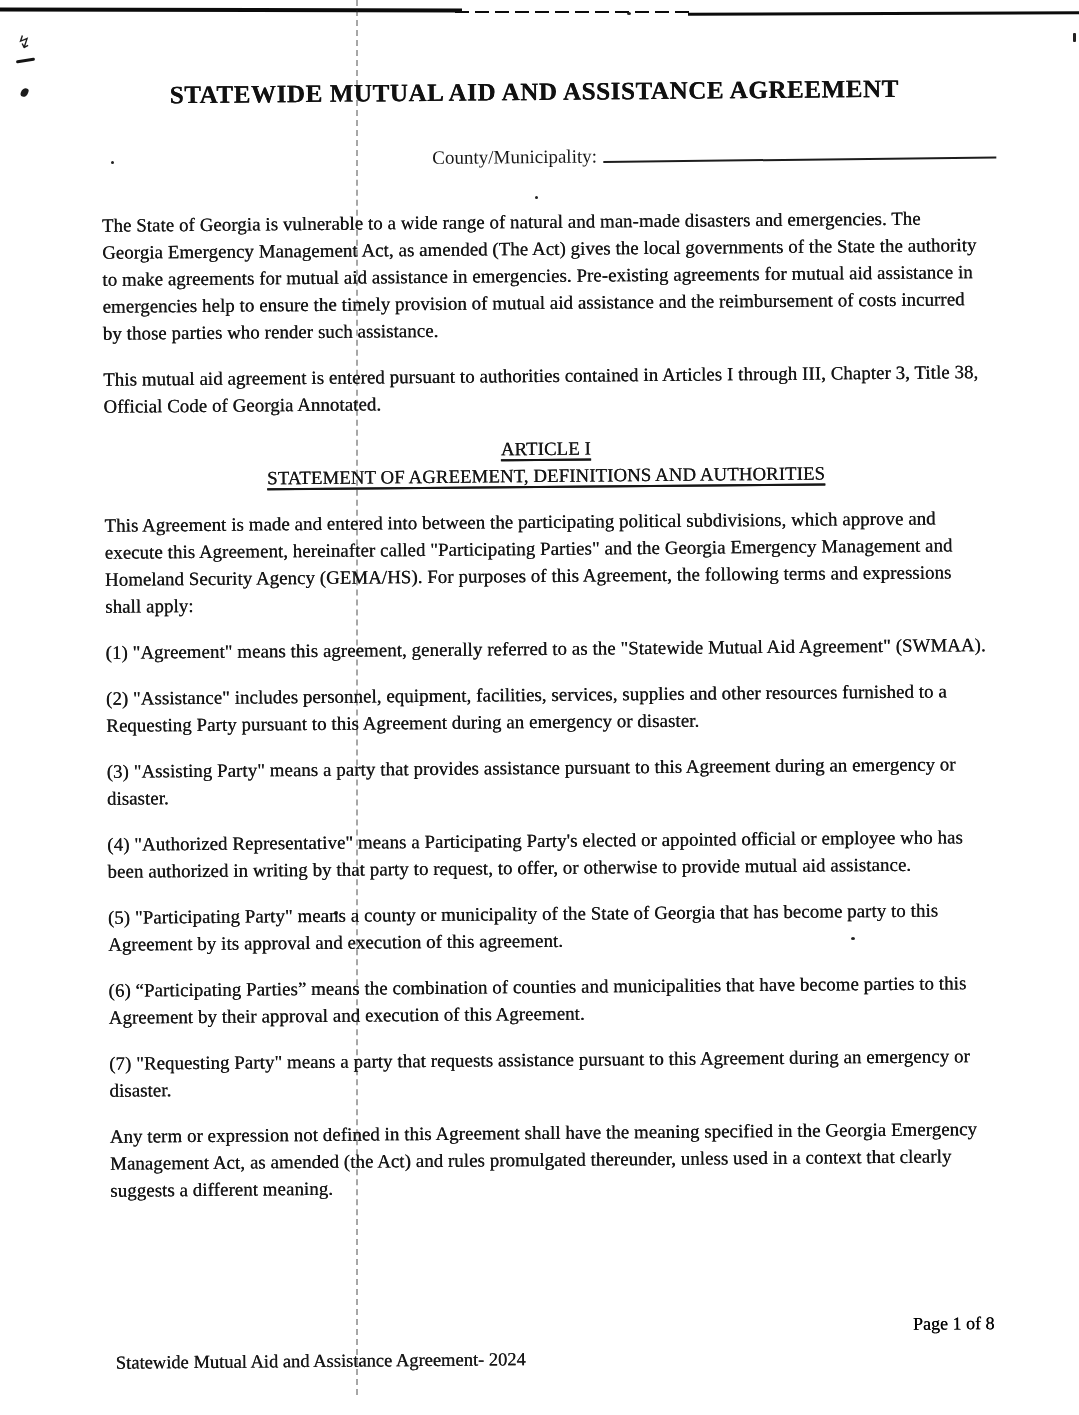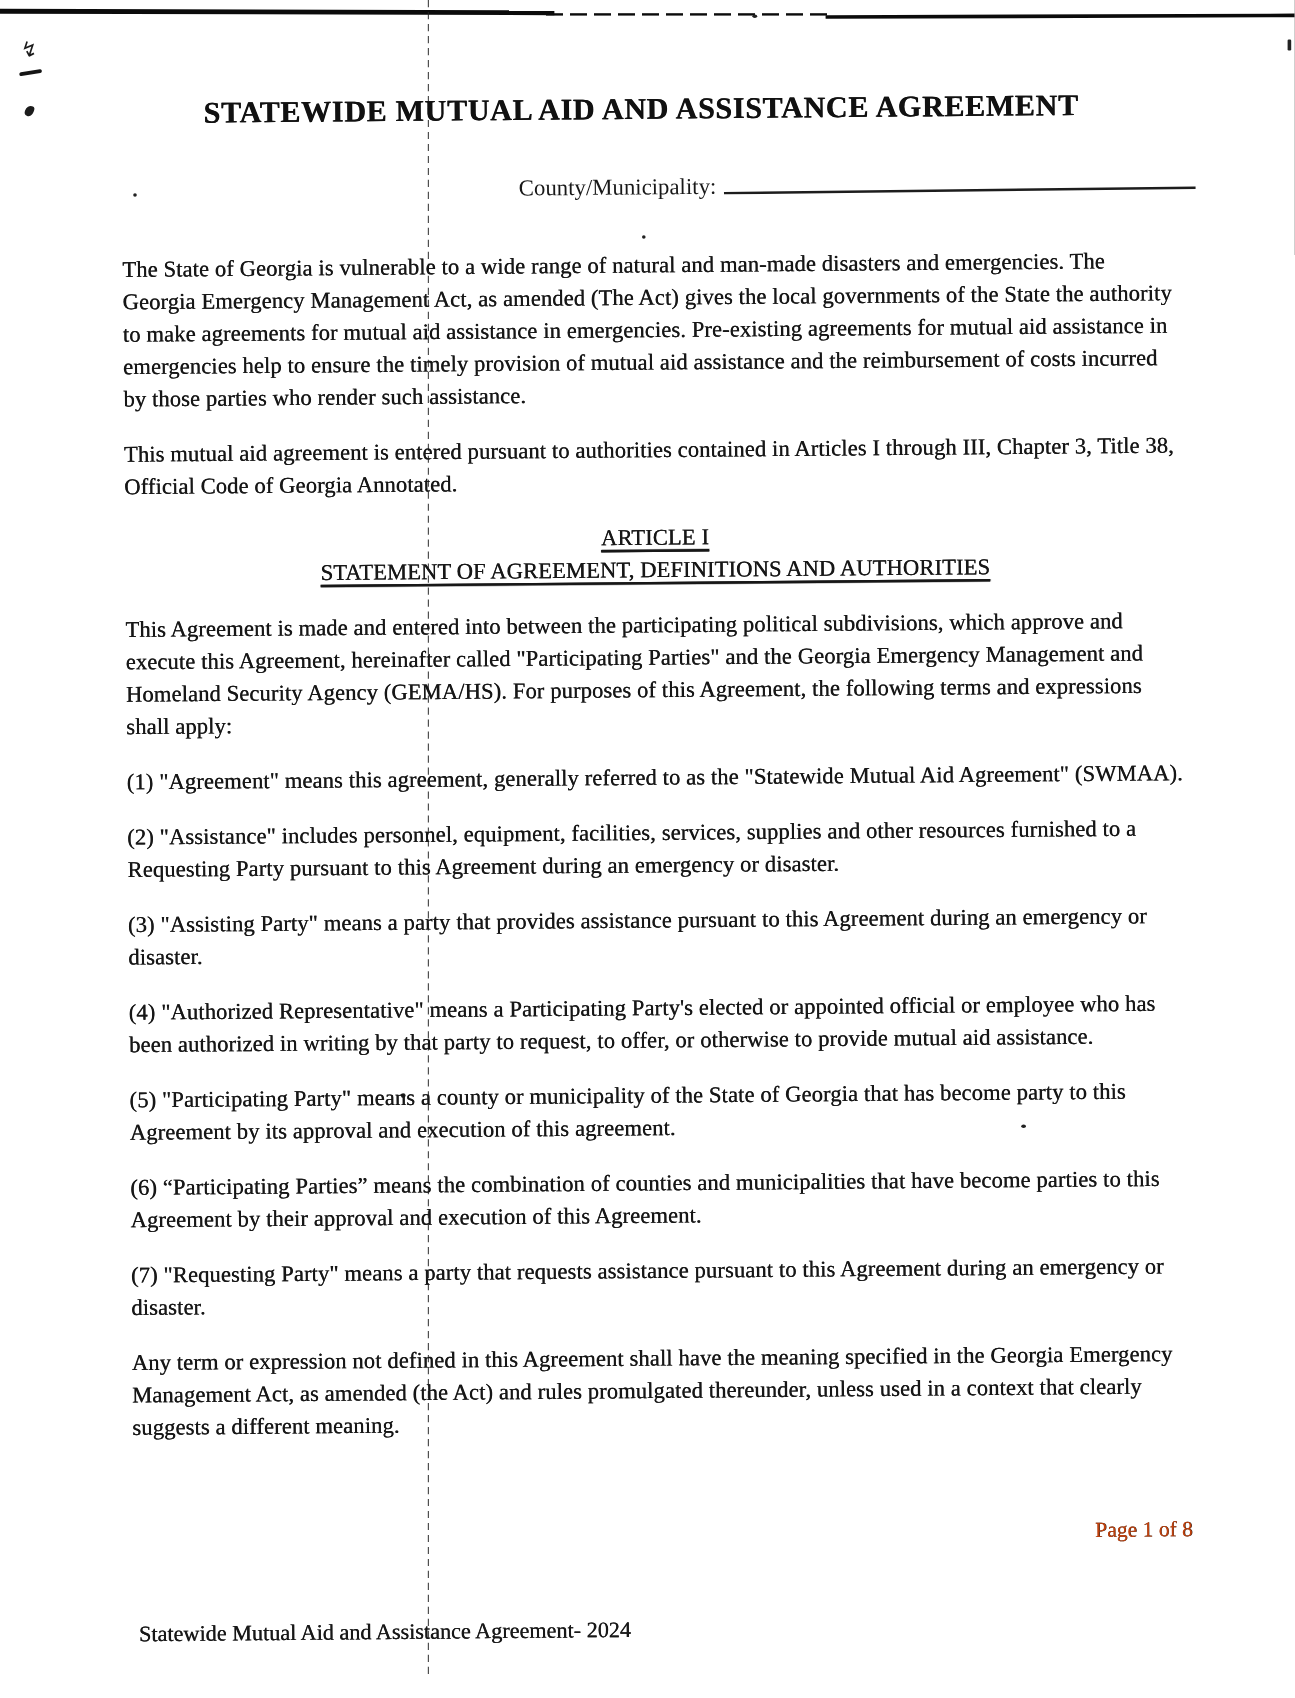--- a/index.html
+++ b/index.html
@@ -58,22 +58,22 @@
   }
   .doc-body p { margin: 0 0 19px 0; }
   .article-heading { text-align: center; margin: 0 0 19px 0; }
   .article-heading .u {
     text-decoration: underline;
     text-underline-offset: 4px;
     text-decoration-thickness: 2px;
   }
 
   .footer-page {
-    position: absolute; top: 1268px; right: 90px;
-    font-size: 18px; color: #c2410c; text-shadow: 0.3px 0 0 #181818;
+    position: absolute; top: 1317px; right: 90px;
+    font-size: 18px; color: #000000; text-shadow: 0.3px 0 0 #181818;
   }
   .footer-doc {
     position: absolute; top: 1349px; left: 110px;
     font-size: 18.5px; color: #181818; text-shadow: 0.3px 0 0 #181818;
   }
 </style>
 </head>
 <body>
 
 <div class="page">

